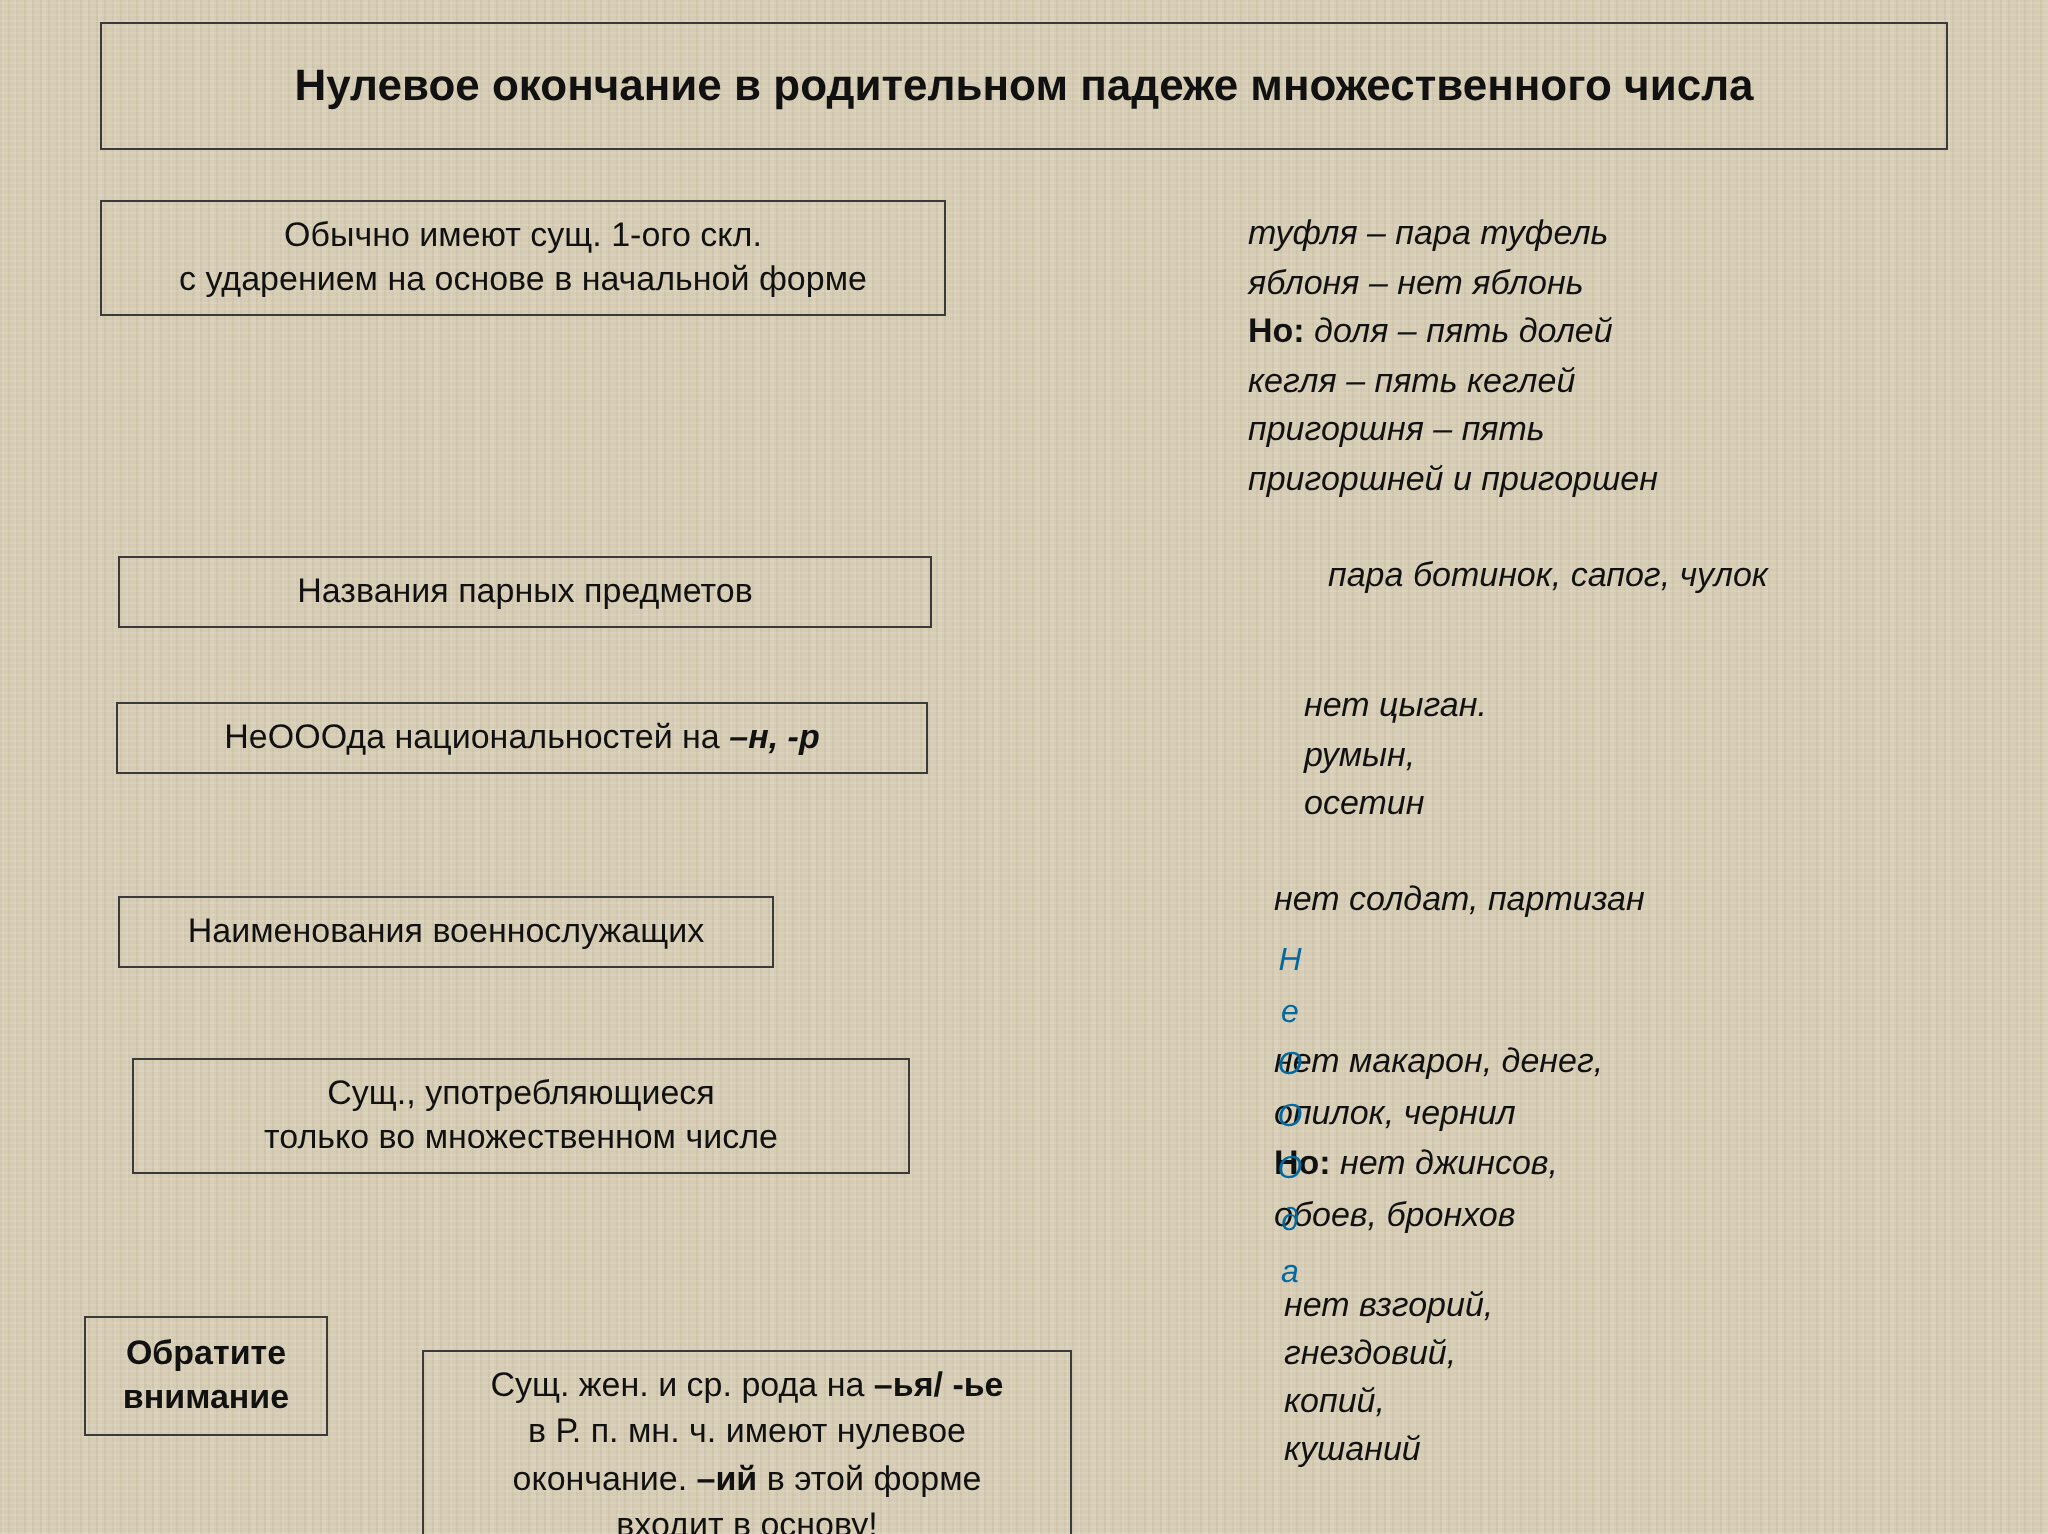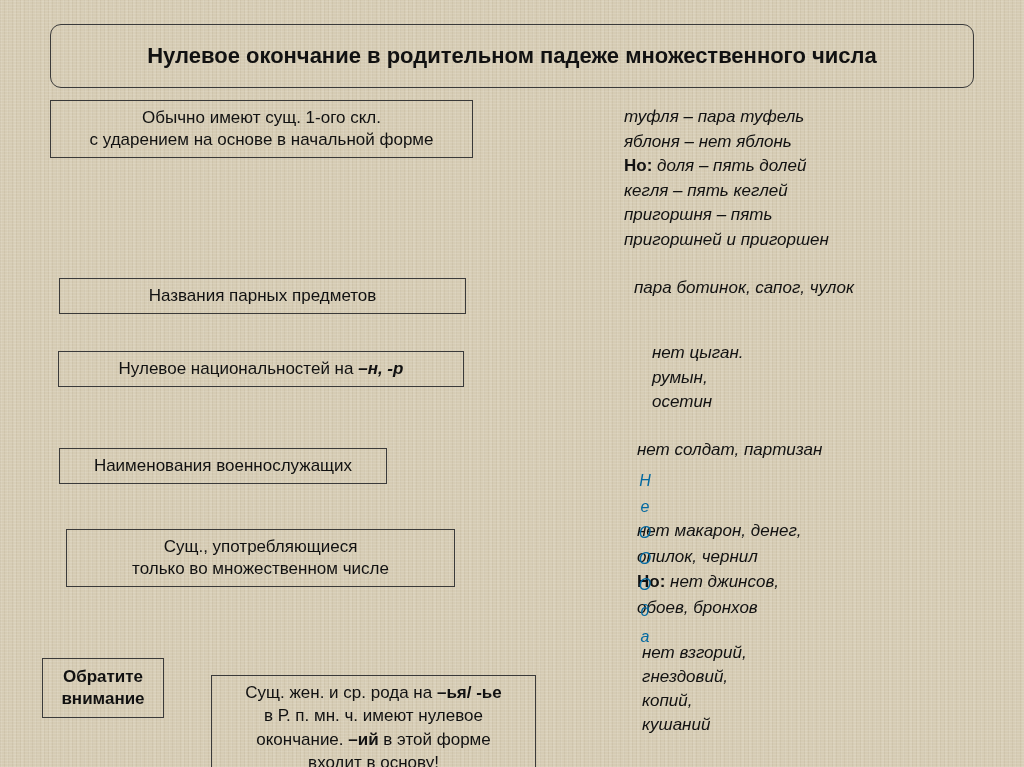--- a/index.html
+++ b/index.html
@@ -13,22 +13,22 @@
       font-family: "Liberation Sans", sans-serif;
       color: #111;
     }
     .box {
       position: absolute; box-sizing: border-box;
       border: 1.5px solid #3a3a3a;
       display: flex; flex-direction: column; justify-content: center; align-items: center;
       text-align: center; font-size: 17px; line-height: 22px;
     }
     .title {
-      left: 50px; top: 24px; width: 924px; height: 64px;
-      font-size: 22px; font-weight: bold; border-radius: 11px;
+      left: 50px; top: 11px; width: 924px; height: 64px;
+      font-size: 22px; font-weight: bold;
     }
     .examples {
       position: absolute; font-size: 17px; line-height: 24.5px; font-style: italic;
     }
     .examples .b { font-weight: bold; font-style: normal; }
     .line { white-space: nowrap; }
     .vertical-overlay {
       position: absolute; left: 637px; top: 468px; width: 16px;
       font-size: 16px; line-height: 26px; font-style: italic; color: #0369a1;
       text-align: center; word-break: break-all; white-space: normal;
@@ -44,21 +44,21 @@
 <div class="box" style="left:50px; top:100px; width:423px; height:58px;">
   <span class="line">Обычно имеют сущ. 1-ого скл.</span>
   <span class="line">с ударением на основе в начальной форме</span>
 </div>
 
 <div class="box" style="left:59px; top:278px; width:407px; height:36px;">
   <span class="line">Названия парных предметов</span>
 </div>
 
 <div class="box" style="left:58px; top:351px; width:406px; height:36px;">
-  <span class="line"><span>Нулевое национальностей на </span><b><i>–н, -р</i></b></span>
+  <span class="line"><span>НеОООда национальностей на </span><b><i>–н, -р</i></b></span>
 </div>
 
 <div class="box" style="left:59px; top:448px; width:328px; height:36px;">
   <span class="line">Наименования военнослужащих</span>
 </div>
 
 <div class="box" style="left:66px; top:529px; width:389px; height:58px;">
   <span class="line">Сущ., употребляющиеся</span>
   <span class="line">только во множественном числе</span>
 </div>
@@ -77,21 +77,21 @@
 
 <div class="examples" style="left:624px; top:105px;">
   <div class="line">туфля – пара туфель</div>
   <div class="line">яблоня – нет яблонь</div>
   <div class="line"><span class="b">Но:</span><span> доля – пять долей</span></div>
   <div class="line">кегля – пять кеглей</div>
   <div class="line">пригоршня – пять</div>
   <div class="line">пригоршней и пригоршен</div>
 </div>
 
-<div class="examples" style="left:634px; top:276px;">
+<div class="examples" style="left:664px; top:276px;">
   <div class="line">пара ботинок, сапог, чулок</div>
 </div>
 
 <div class="examples" style="left:652px; top:341px;">
   <div class="line">нет цыган.</div>
   <div class="line">румын,</div>
   <div class="line">осетин</div>
 </div>
 
 <div class="examples" style="left:637px; top:438px;">

